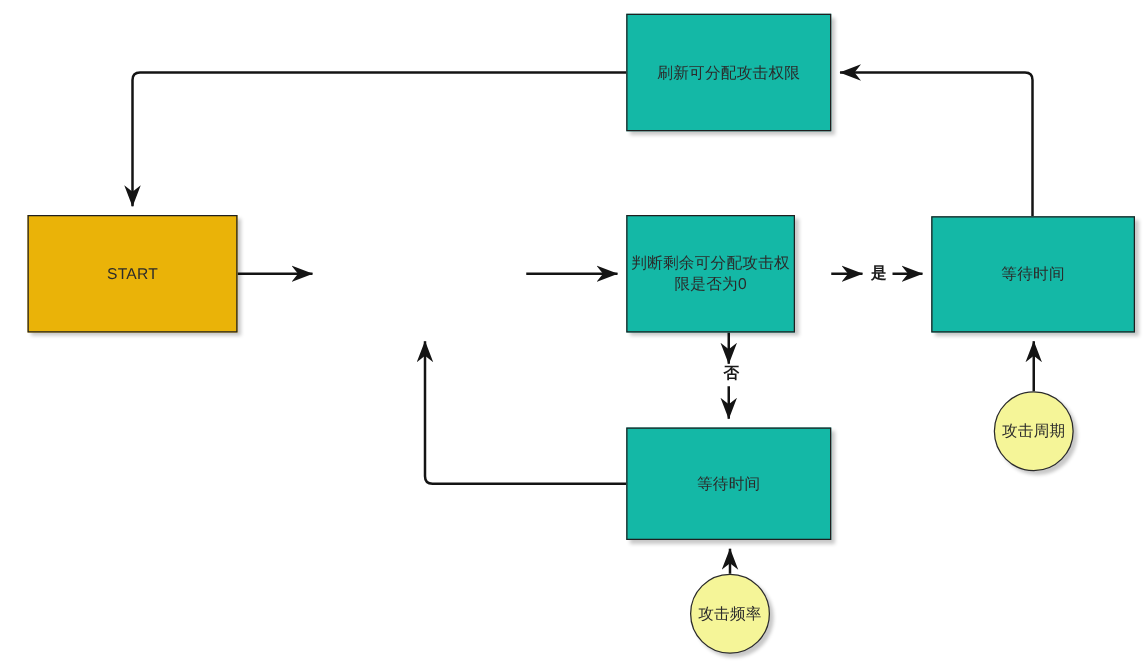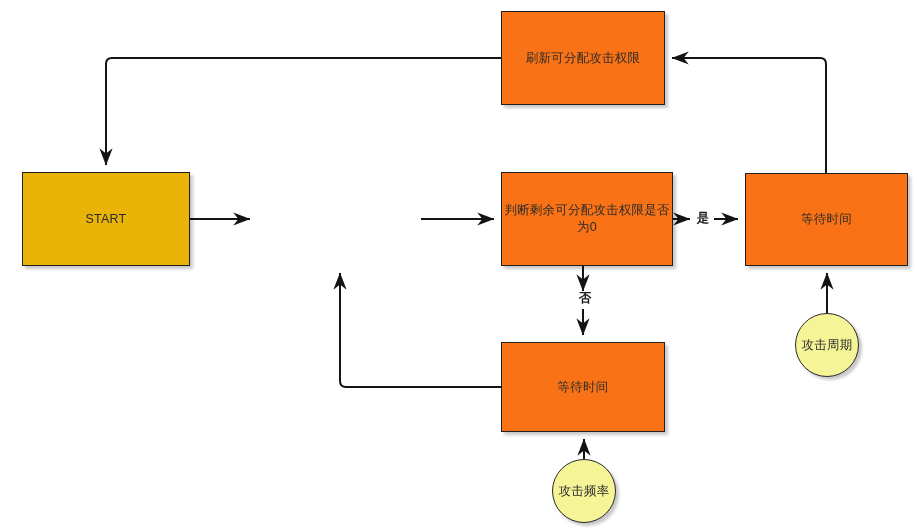--- a/index.html
+++ b/index.html
@@ -41,21 +41,21 @@
     font-size: 12.5px;
     line-height: 1.35;
     letter-spacing: 0.2px;
     box-shadow: 3px 3px 3px rgba(0,0,0,0.22);
   }
   .node .label {
     display: block;
     padding: 0 2px;
     white-space: pre-line;
   }
-  .node.process { background: #f97316; }
+  .node.process { background: #14b8a6; }
   .node.start   { background: #eab308; }
   .node.circle {
     border-radius: 50%;
     background: #f5f598;
     border: 1px solid #2a2a2a;
     box-shadow: 3px 3px 3px rgba(0,0,0,0.22);
     font-size: 12.5px;
   }
   .node.circle .label {
     white-space: nowrap;
@@ -108,21 +108,21 @@
 
   <div class="node process" style="left:501px; top:11px; width:164px; height:94px;">
     <span class="label">刷新可分配攻击权限</span>
   </div>
 
   <div class="node start" style="left:22px; top:172px; width:168px; height:94px;">
     <span class="label">START</span>
   </div>
 
 
-  <div class="node process" style="left:501px; top:172px; width:172px; height:94px;">
+  <div class="node process" style="left:501px; top:172px; width:135px; height:94px;">
     <span class="label" style="font-size:12.5px; padding:0 1px;">判断剩余可分配攻击权限是否为0</span>
   </div>
 
   <div class="node process" style="left:745px; top:173px; width:163px; height:93px;">
     <span class="label">等待时间</span>
   </div>
 
   <div class="node process" style="left:501px; top:342px; width:164px; height:90px;">
     <span class="label">等待时间</span>
   </div>

